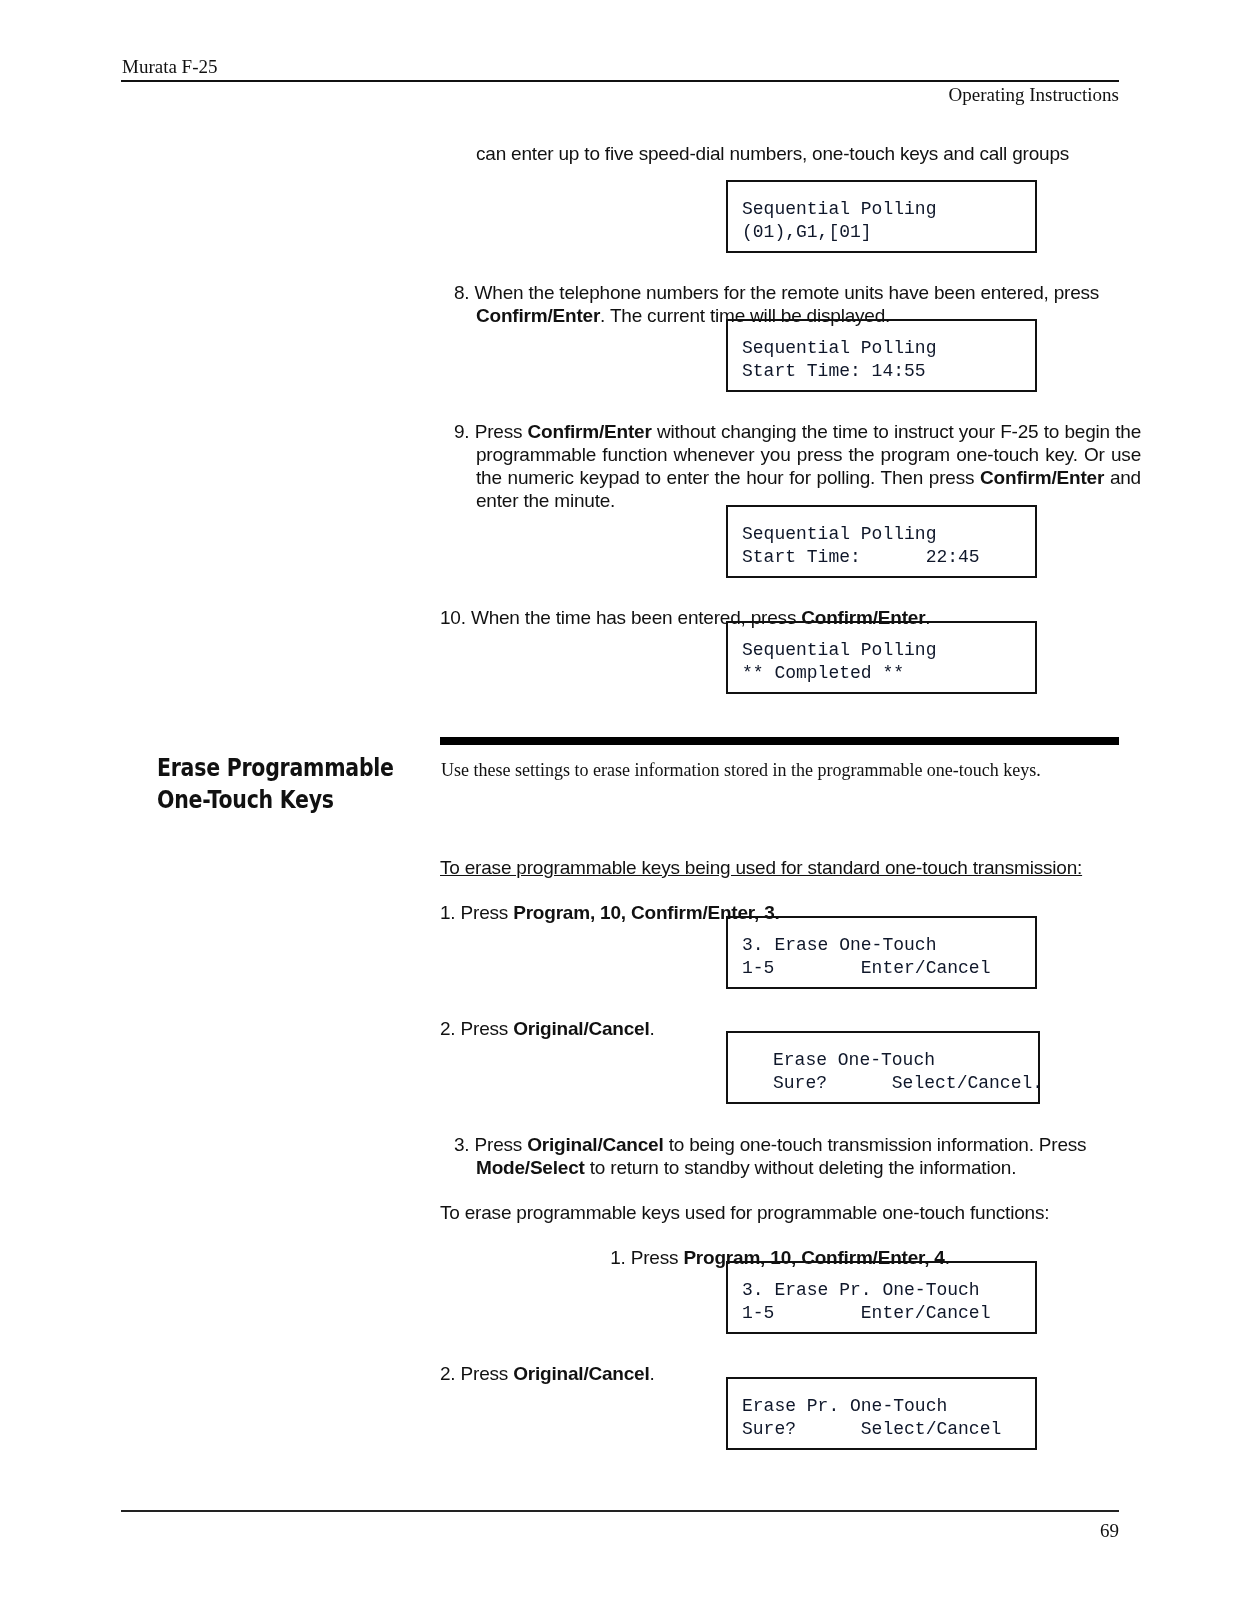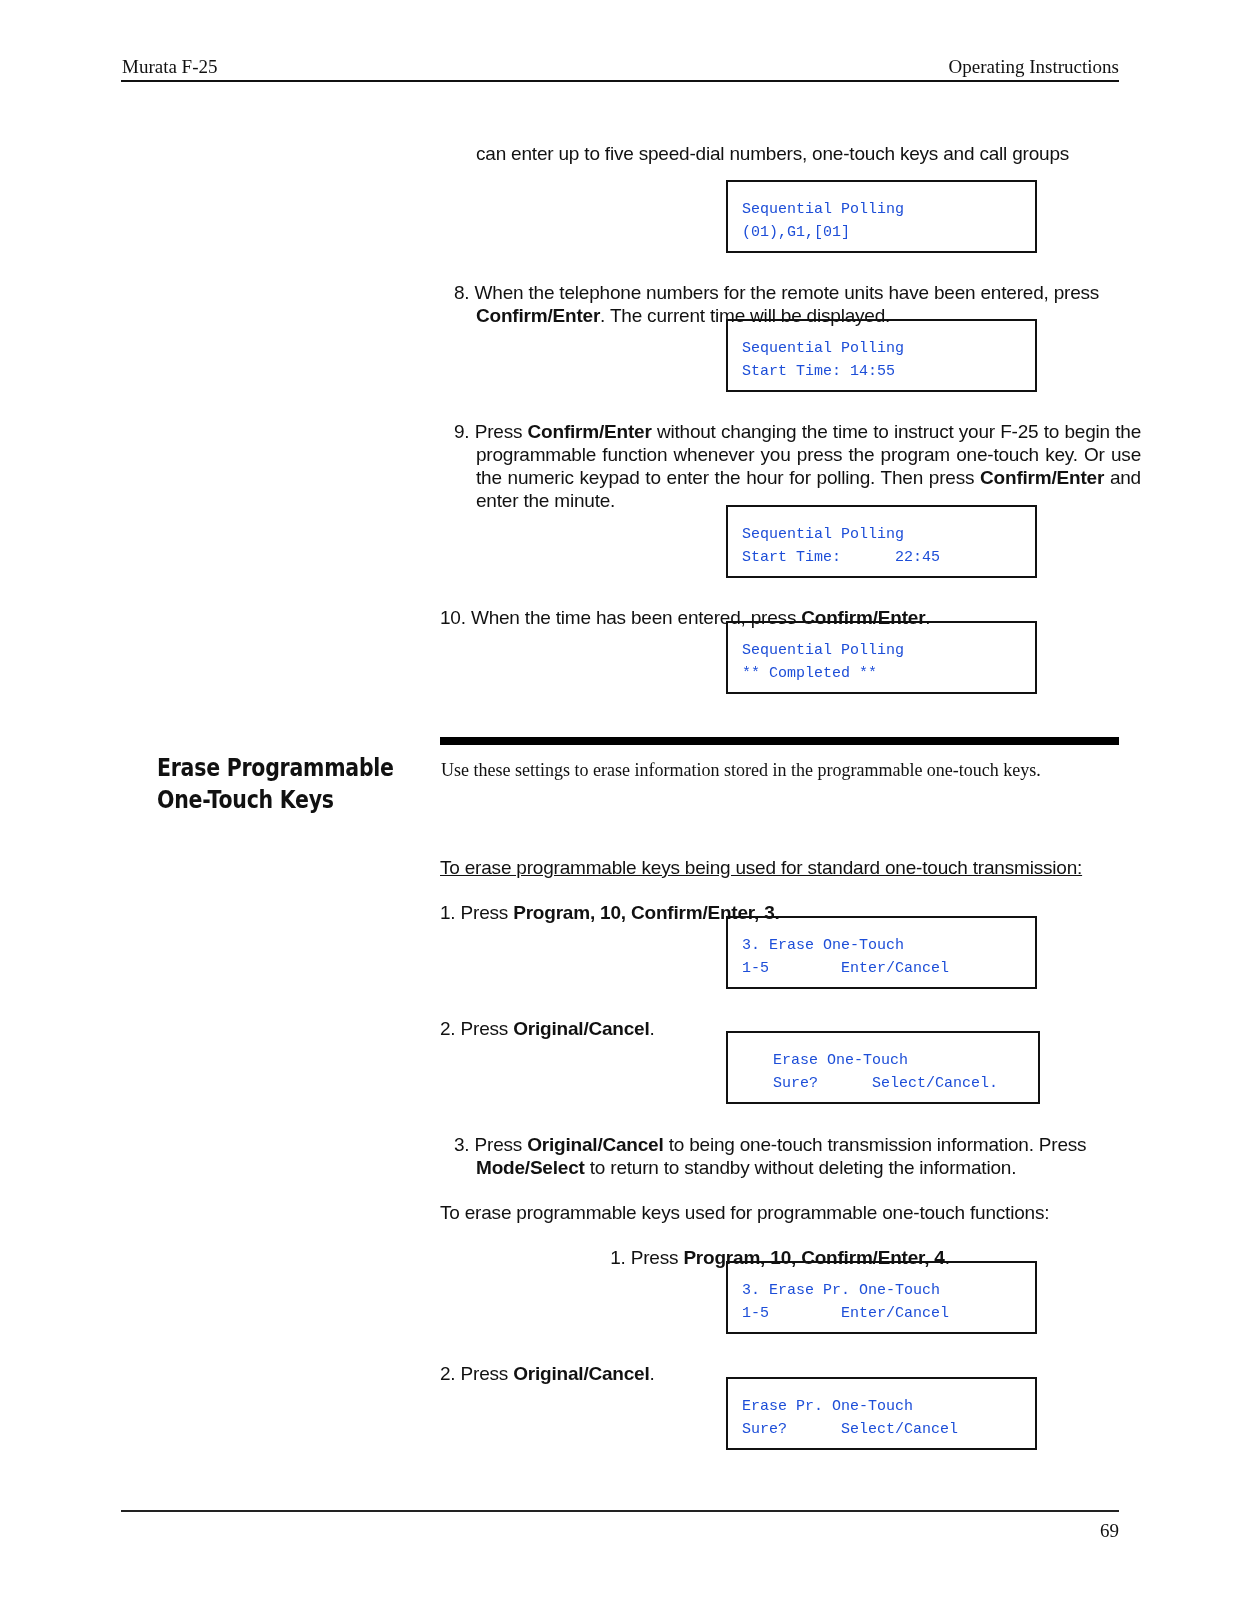--- a/index.html
+++ b/index.html
@@ -1,28 +1,28 @@
 <!DOCTYPE html>
 <html><head>
 <meta charset="utf-8">
 <style>
   html, body { margin: 0; padding: 0; background: #ffffff; }
   body { width: 1237px; height: 1600px; position: relative; overflow: hidden; color: #111; }
   .abs { position: absolute; }
   .hdr { font-family: "Liberation Serif", serif; font-size: 19px; top: 56px; }
   .hdr-left { left: 122px; }
-  .hdr-right { right: 118px; }
+  .hdr-right { right: 118px; margin-top: 28px; }
   .rule-top { left: 121px; width: 998px; top: 80px; height: 2px; background: #111; }
   .rule-bottom { left: 121px; width: 998px; top: 1510px; height: 2px; background: #222; }
   .page-num { right: 118px; top: 1520px; font-family: "Liberation Serif", serif; font-size: 19px; }
   .body-text { font-family: "Liberation Sans", sans-serif; font-size: 19px; line-height: 23px; letter-spacing: -0.2px; margin-top: 16px; }
   .body-text b { font-weight: bold; }
   .indent { padding-left: 36px; text-indent: -22px; }
   .lcd { position: absolute; left: 726px; width: 311px; height: 73px; border: 2px solid #111; box-sizing: border-box;
-         font-family: "Liberation Mono", monospace; font-size: 15px; line-height: 23px; padding: 16px 0 0 14px; white-space: pre; color: #1d4ed8; }
+         font-family: "Liberation Mono", monospace; font-size: 18px; line-height: 23px; padding: 16px 0 0 14px; white-space: pre; color: #0f172a; }
   .section-title { left: 157px; top: 752px; font-family: "DejaVu Sans", sans-serif; font-weight: bold; font-size: 25px;
                    line-height: 32px; transform: scaleX(0.82); transform-origin: left top; letter-spacing: -0.3px; }
   .section-rule { left: 440px; width: 679px; top: 737px; height: 8px; background: #000; }
   .intro { left: 441px; top: 760px; font-family: "Liberation Serif", serif; font-size: 18px; }
 </style>
 </head>
 <body>
 
 <div class="abs hdr hdr-left">Murata F-25</div>
 <div class="abs hdr hdr-right">Operating Instructions</div>

